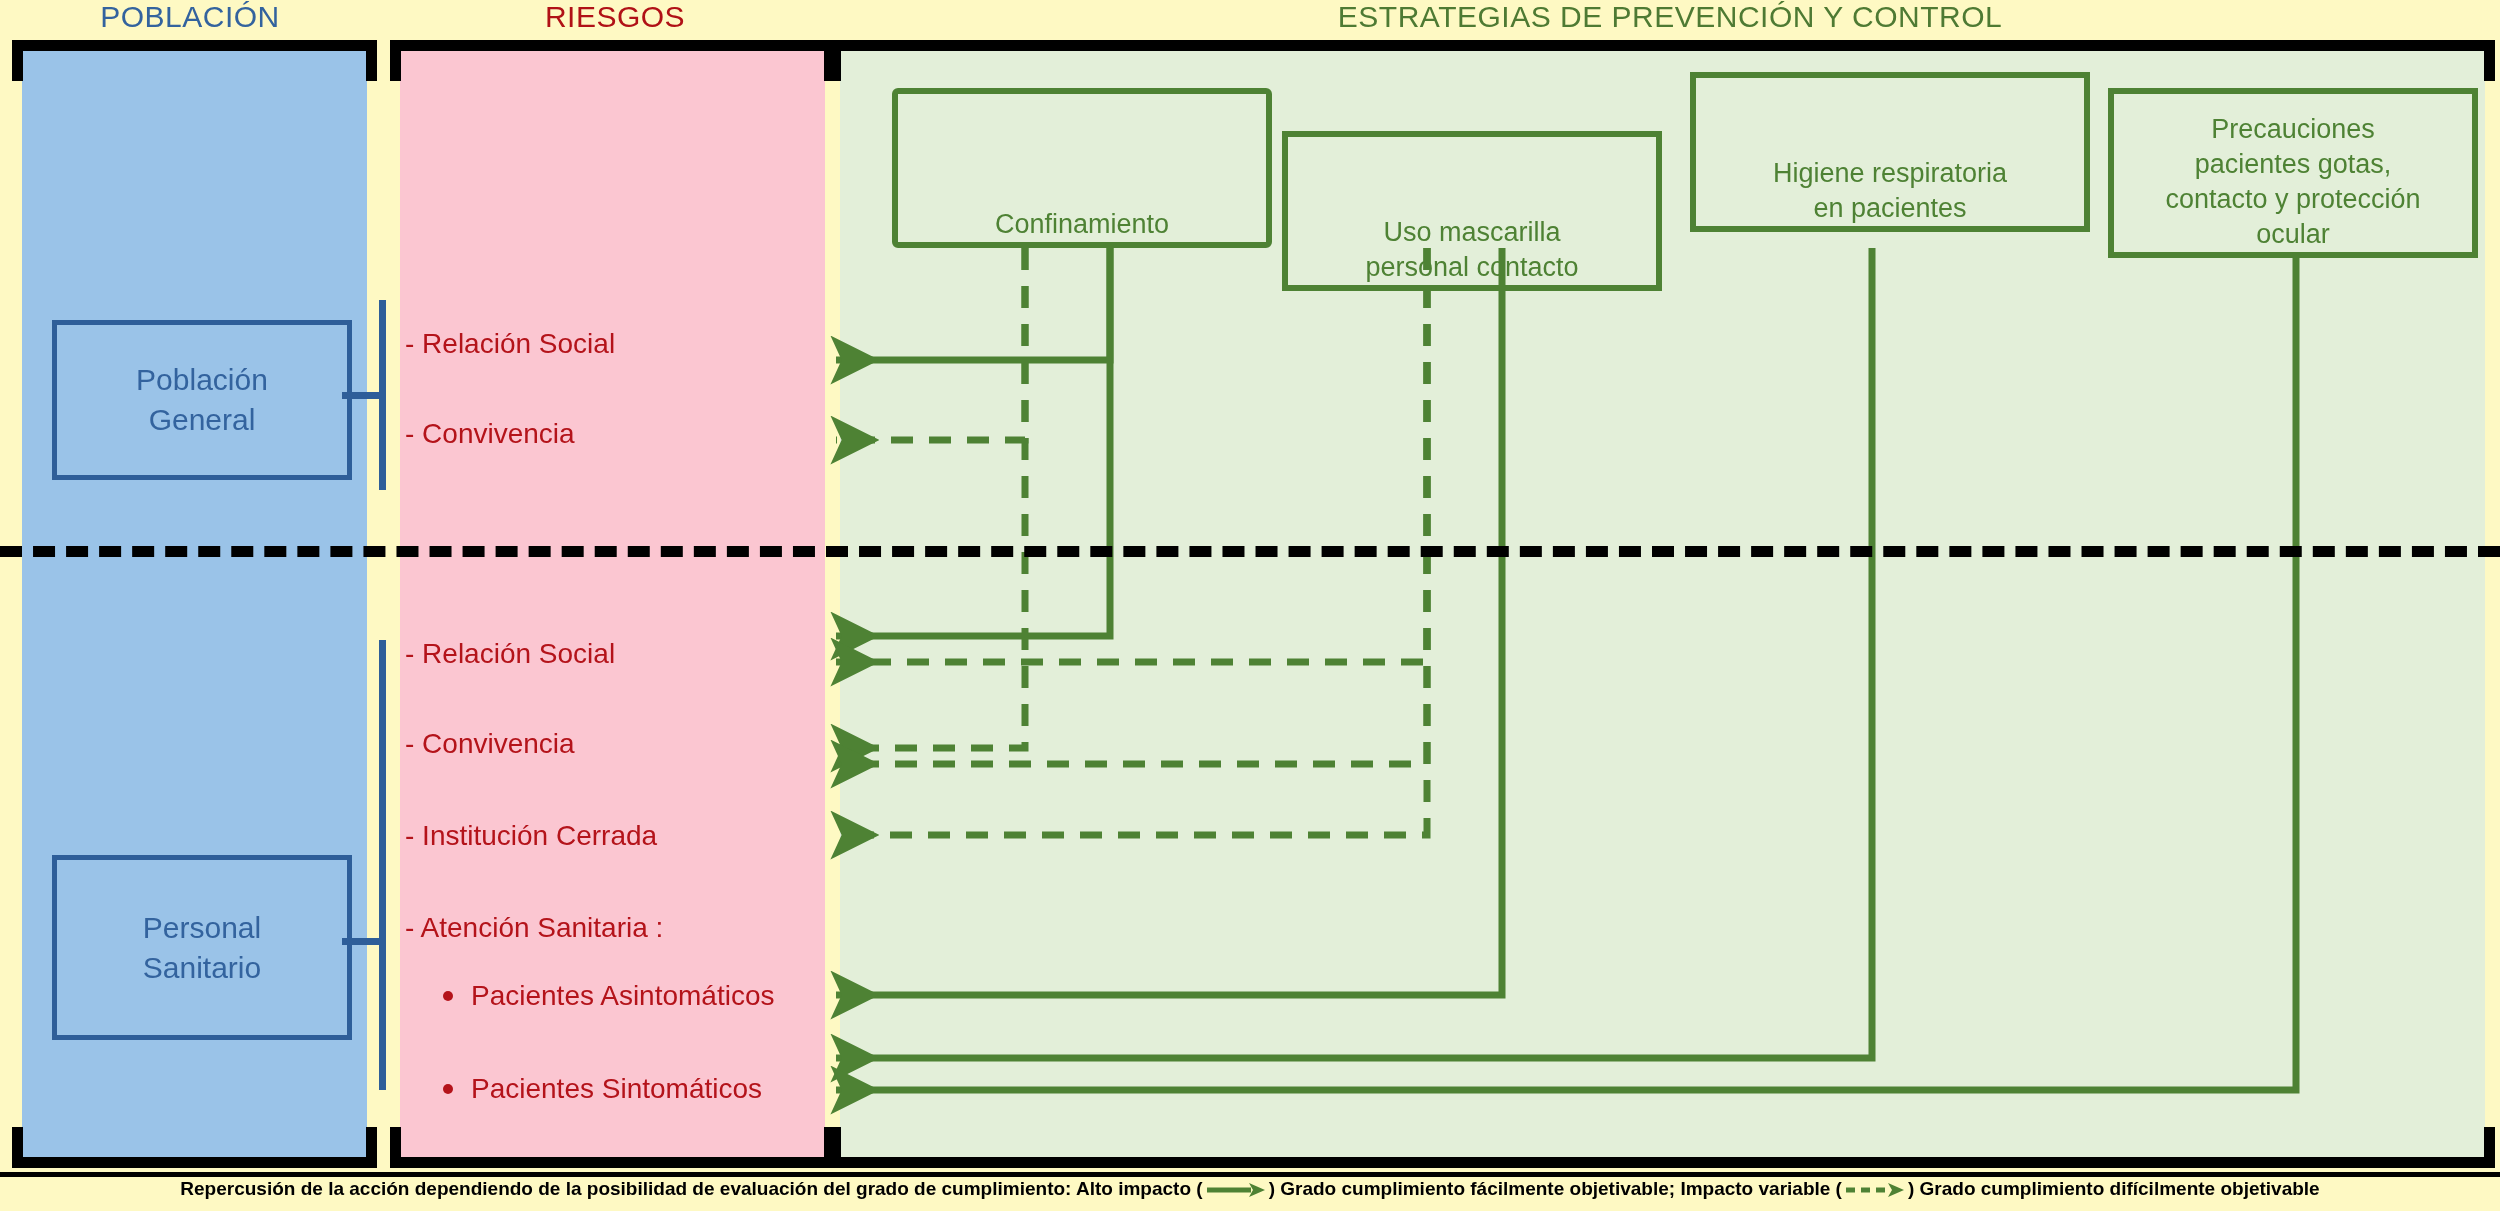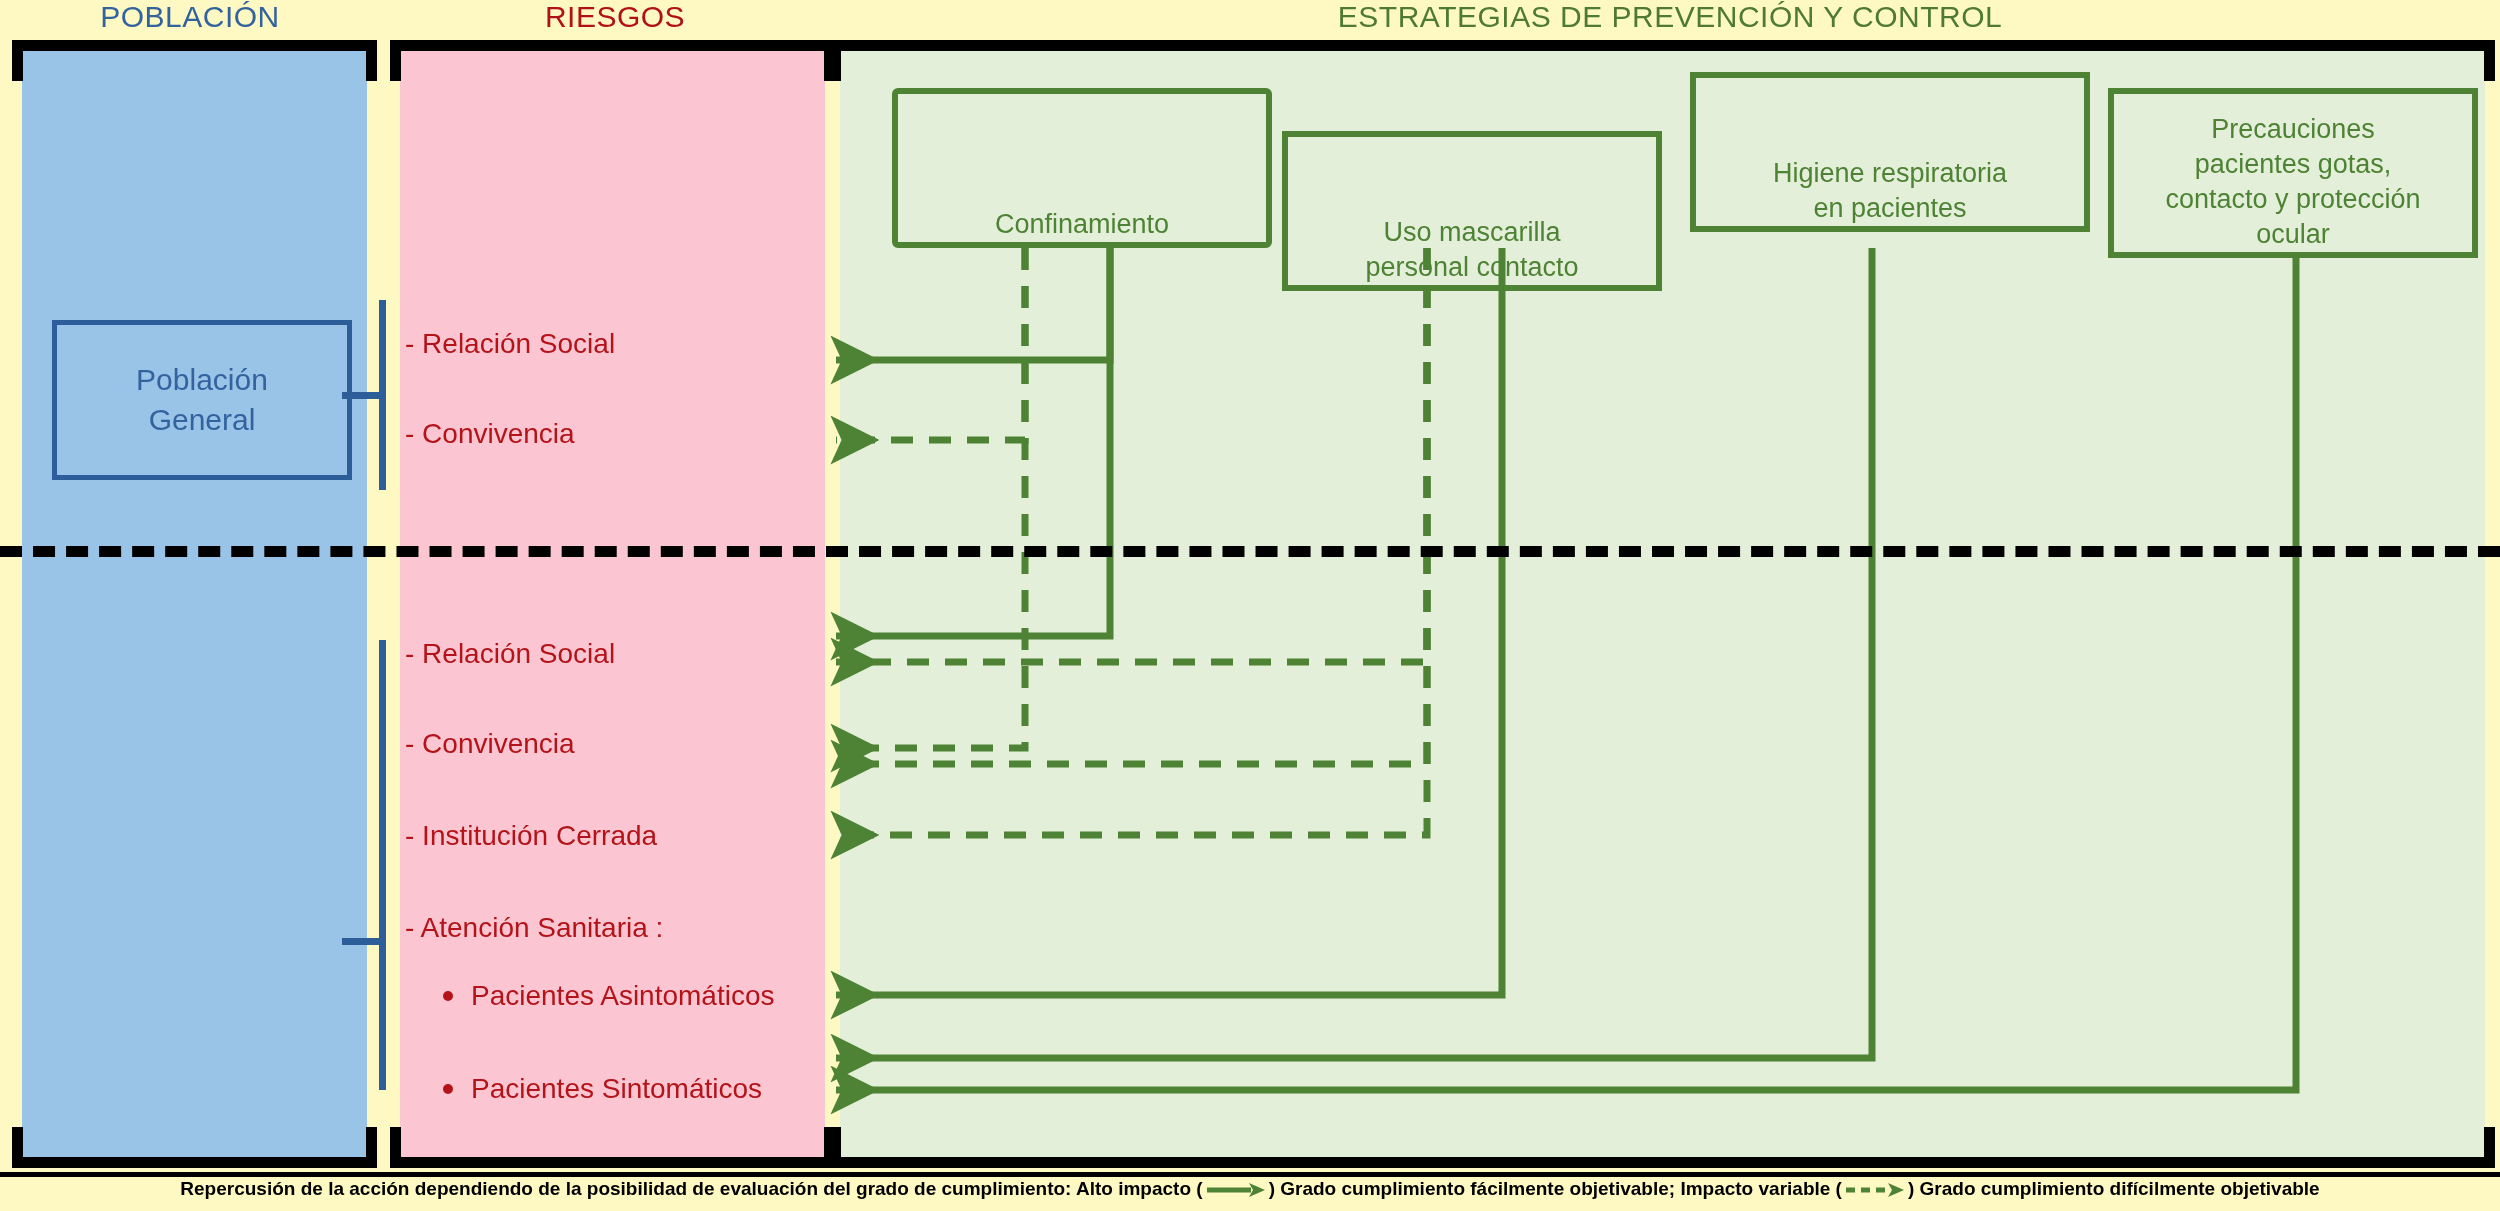--- a/index.html
+++ b/index.html
@@ -101,20 +101,26 @@
     <span class="tl"></span>
       <span class="tr"></span>
       <span class="bl"></span>
       <span class="br"></span>
   </div>
 
   <div class="popbox" id="box-poblacion-general">
     <span>
       <span>Población</span><br>
       <span>General</span>
+    </span>
+  </div>
+  <div class="popbox" id="box-personal-sanitario">
+    <span>
+      <span>Personal</span><br>
+      <span>Sanitario</span>
     </span>
   </div>
 
   <div class="bluebracket" style="left:342px;top:392px;width:44px;height:7px;"></div>
   <div class="bluebracket" style="left:379px;top:300px;width:7px;height:190px;"></div>
 
   <div class="bluebracket" style="left:342px;top:938px;width:44px;height:7px;"></div>
   <div class="bluebracket" style="left:379px;top:640px;width:7px;height:450px;"></div>
 
   <div class="risk" style="left:405px;top:328px;">- Relación Social</div>

